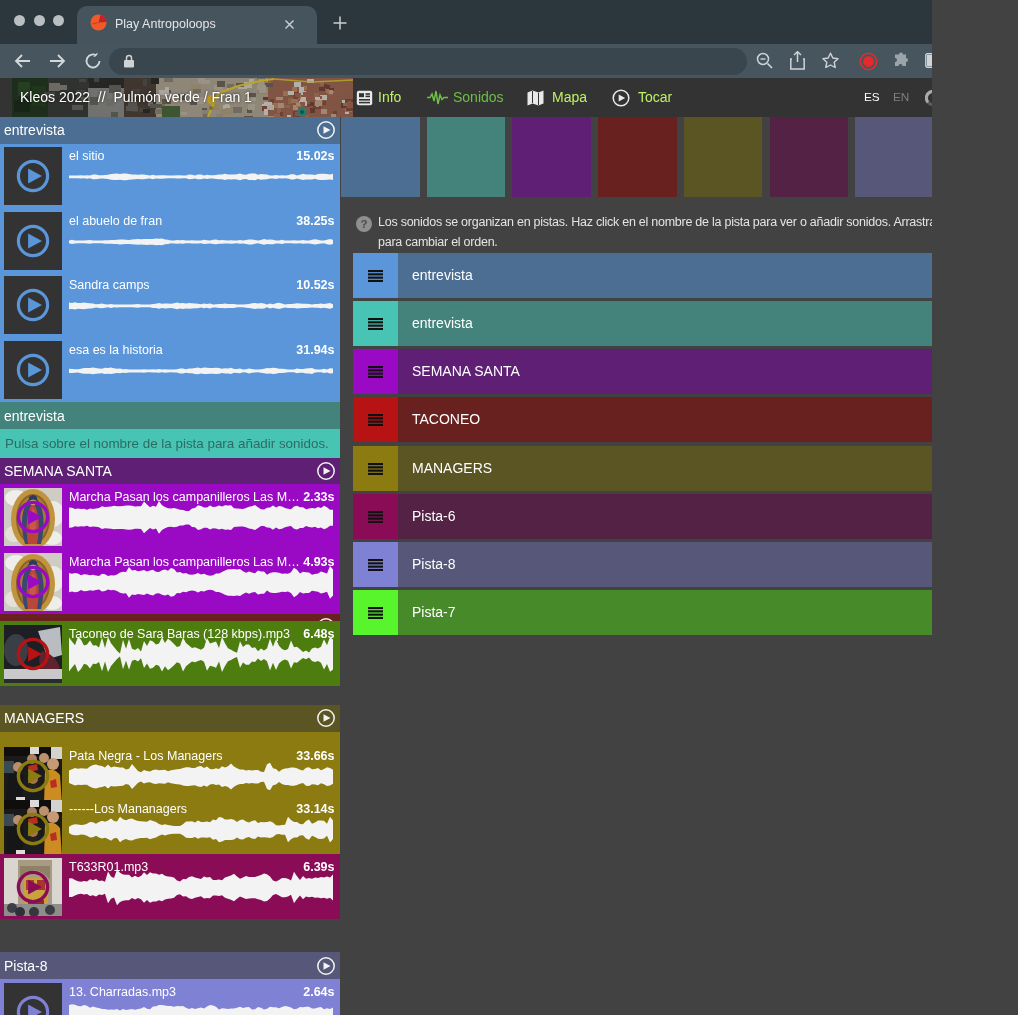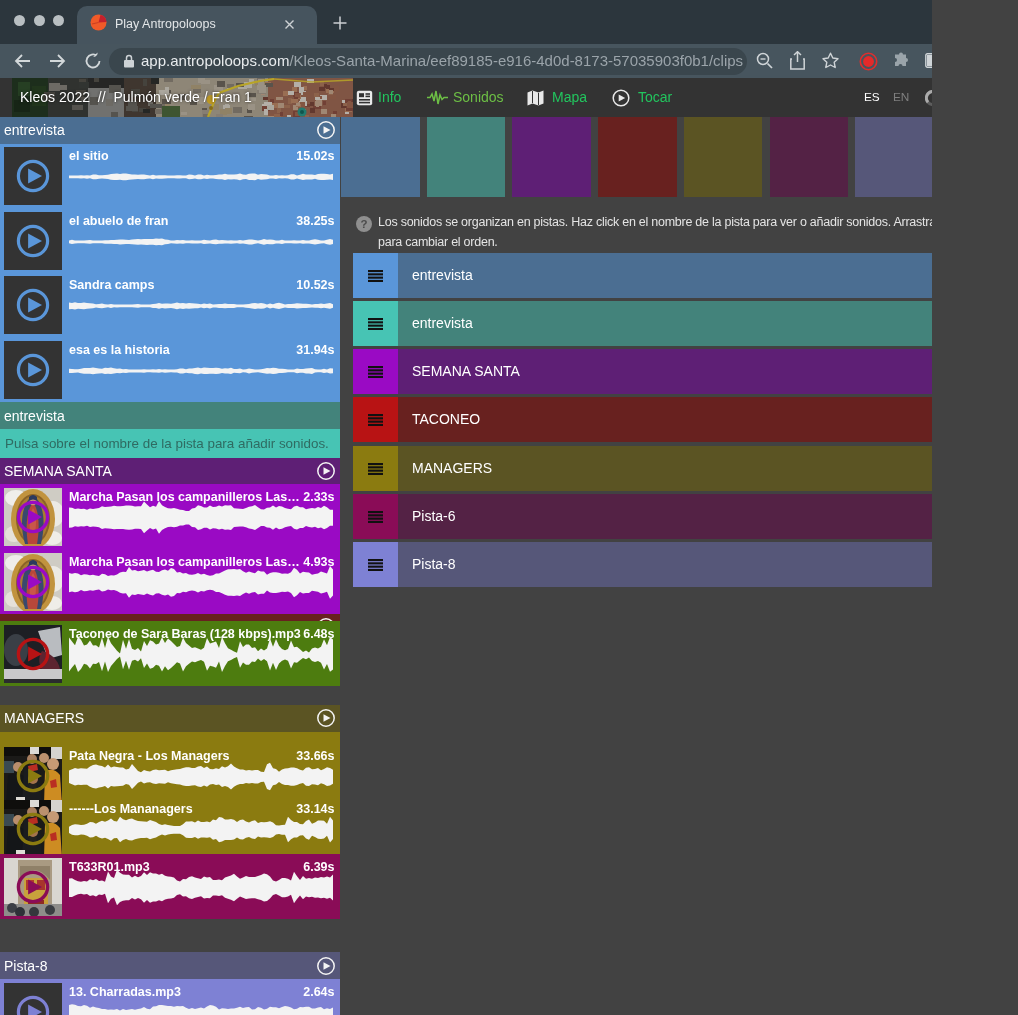--- a/index.html
+++ b/index.html
@@ -12,29 +12,29 @@
 .light{width:11px;height:11px;border-radius:50%;background:#b9bfc2;top:15px;}
 #tab{left:77px;top:6px;width:240px;height:38px;background:#46545e;border-radius:10px 10px 0 0;}
 #tabtitle{left:38px;top:0;height:38px;line-height:36px;color:#e3e6e8;font-size:12.5px;}
 #pill{left:109px;top:47.5px;width:638px;height:27px;border-radius:13.5px;background:#3a464d;}
 .urltxt{top:44px;height:34px;line-height:34px;font-size:15px;}
 
 #apphdr{left:0;top:78px;width:1018px;height:39px;background:#333333;}
 #hdrimg{left:0;top:78px;width:341px;height:39px;overflow:hidden;margin-left:12px;}
 #hdrtitle{left:8px;top:0;height:39px;line-height:39px;color:#fff;font-size:14px;
  text-shadow:0 0 3px rgba(0,0,0,.7);white-space:nowrap;}
-.nav{top:78px;height:39px;line-height:39px;color:#22c55e;font-size:14px;}
+.nav{top:78px;height:39px;line-height:39px;color:#bef264;font-size:14px;}
 
 #sidebar{left:0;top:117px;width:340px;height:898px;overflow:hidden;}
 .shdr{left:0;width:340px;color:#fff;font-size:14px;font-weight:500;}
 .shdr span{position:absolute;left:4px;top:50%;transform:translateY(-50%);}
 .sbody{left:0;width:340px;}
 .clip{position:absolute;left:0;width:340px;height:64.7px;}
 .csq{position:absolute;left:3.5px;top:3.5px;width:58px;height:58px;background:#333;overflow:hidden;}
-.ctitle{position:absolute;left:69px;top:5.5px;width:232px;color:#fff;font-size:12.5px;font-weight:700;white-space:nowrap;overflow:hidden;text-overflow:ellipsis;}
+.ctitle{position:absolute;left:69px;top:5.5px;width:232px;color:#fff;font-size:12.5px;font-weight:400;white-space:nowrap;overflow:hidden;text-overflow:ellipsis;}
 .cdur{position:absolute;right:5.5px;top:5.5px;color:#fff;font-size:12.5px;font-weight:600;}
 .cwf{position:absolute;left:69px;top:11.5px;}
 
 #main{left:340px;top:117px;width:678px;height:898px;background:#424242;}
 .sw{position:absolute;top:0;height:80px;}
 #infotxt{left:38px;top:94.5px;color:#e4e4e4;font-size:12.5px;letter-spacing:-0.25px;line-height:20px;width:700px;white-space:nowrap;}
 .trow{position:absolute;left:13px;width:655px;height:45px;}
 .tsq{position:absolute;left:0;top:0;width:45px;height:45px;}
 .tbar{position:absolute;left:45px;top:0;width:610px;height:45px;}
 .tlabel{position:absolute;left:59px;top:0;height:45px;line-height:45px;color:#fff;font-size:14px;font-weight:500;}
@@ -72,21 +72,20 @@
     <svg class="abs" style="left:84px;top:52px" width="18" height="18" viewBox="0 0 18 18">
       <path d="M15.5 9 A6.5 6.5 0 1 1 13.2 4" stroke="#d3d8da" stroke-width="1.8" fill="none"></path>
       <path d="M13.5 0.5 L13.5 4.8 L9.2 4.8" fill="#d3d8da" stroke="none"></path>
       <polygon points="14.8,1.2 14.8,5.4 10.5,5.4" fill="#47555e"></polygon>
     </svg>
     <div class="abs" id="pill"></div>
     <svg class="abs" style="left:123px;top:54px" width="12" height="14" viewBox="0 0 12 14">
       <rect x="1" y="6" width="10" height="7.5" rx="1" fill="#ced3d6"></rect>
       <path d="M3.5 6 V4 a2.5 2.5 0 0 1 5 0 V6" stroke="#ced3d6" stroke-width="1.5" fill="none"></path>
     </svg>
-    <div class="abs urltxt" style="left:141px"><span style="color:#e8ebed">app.antropoloops.com</span><span style="color:#9ba4aa">/Kleos-Santa-Marina/eef89185-e916-4d0d-8173-57035903f0b1/clips</span></div>
     <svg class="abs" style="left:756px;top:52px" width="17" height="17" viewBox="0 0 17 17">
       <circle cx="7" cy="7" r="5.5" stroke="#cfd4d7" stroke-width="1.5" fill="none"></circle>
       <path d="M11.5 11.5 L16 16" stroke="#cfd4d7" stroke-width="1.7"></path>
       <path d="M4.5 7 H9.5" stroke="#cfd4d7" stroke-width="1.4"></path>
     </svg>
     <svg class="abs" style="left:790px;top:51px" width="15" height="19" viewBox="0 0 15 19">
       <path d="M2 8 H0.8 V18 H14.2 V8 H13" stroke="#cfd4d7" stroke-width="1.5" fill="none"></path>
       <path d="M7.5 1 V11" stroke="#cfd4d7" stroke-width="1.5"></path>
       <path d="M4 4 L7.5 0.7 L11 4" stroke="#cfd4d7" stroke-width="1.5" fill="none"></path>
     </svg>
@@ -432,20 +431,32 @@
           <svg class="abs" style="left:15px;top:17px" width="15" height="12" viewBox="0 0 15 12">
             <rect y="0" width="15" height="2.1" fill="#111"></rect>
             <rect y="3.3" width="15" height="2.1" fill="#111"></rect>
             <rect y="6.6" width="15" height="2.1" fill="#111"></rect>
             <rect y="9.9" width="15" height="2.1" fill="#111"></rect>
           </svg>
         </div>
         <div class="tbar" style="background:#565779"></div>
         <div class="tlabel">Pista-8</div>
       </div>
+      <div class="trow" style="top:472.8px">
+        <div class="tsq" style="background:#58f42c">
+          <svg class="abs" style="left:15px;top:17px" width="15" height="12" viewBox="0 0 15 12">
+            <rect y="0" width="15" height="2.1" fill="#111"></rect>
+            <rect y="3.3" width="15" height="2.1" fill="#111"></rect>
+            <rect y="6.6" width="15" height="2.1" fill="#111"></rect>
+            <rect y="9.9" width="15" height="2.1" fill="#111"></rect>
+          </svg>
+        </div>
+        <div class="tbar" style="background:#478a29"></div>
+        <div class="tlabel">Pista-7</div>
+      </div>
     </div>
 <div class="abs" id="sidebar">
       <div class="abs shdr" style="top:0.0px;height:26.6px;background:#4b6e92">
         <span>entrevista</span>
         <svg class="abs" style="right:4px;top:50%;margin-top:-10px" width="20" height="20" viewBox="0 0 20 20">
           <circle cx="10" cy="10" r="8.2" fill="none" stroke="#f4f4f4" stroke-width="1.5"></circle>
           <polygon points="7.5,6.2 14.5,10 7.5,13.8" fill="#f4f4f4"></polygon>
         </svg>
       </div>
       <div class="abs sbody" style="top:26.6px;height:258.8px;background:#5a96d9;overflow:hidden">

